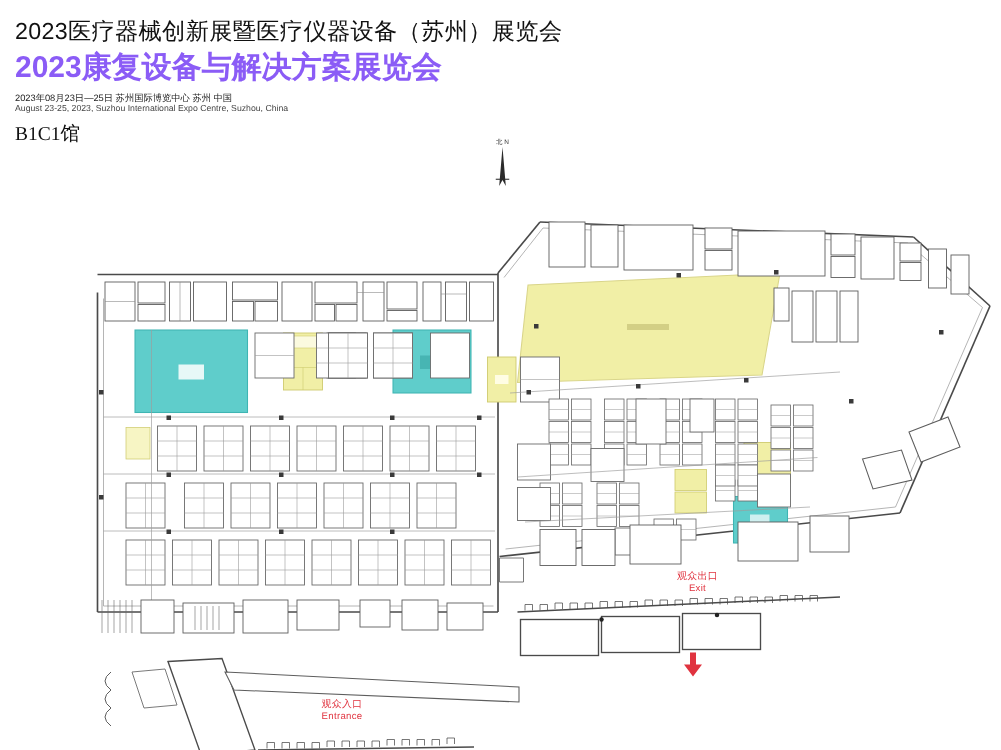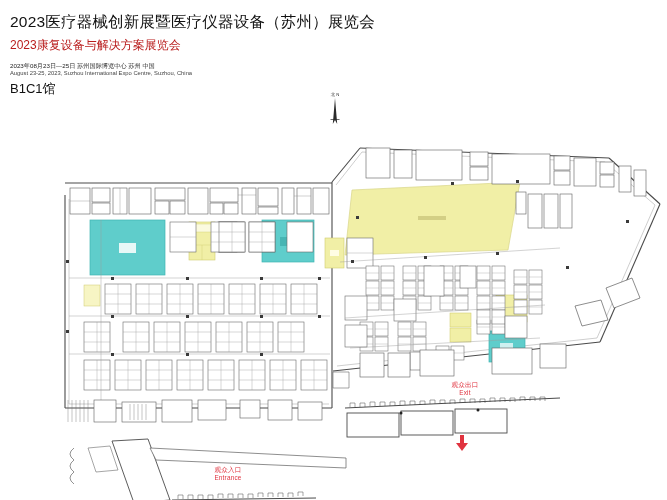--- a/index.html
+++ b/index.html
@@ -4,25 +4,25 @@
 <style>
   html,body{margin:0;padding:0;background:#ffffff;}
   body{width:667px;height:500px;overflow:hidden;
        font-family:"Liberation Sans","DejaVu Sans",sans-serif;color:#111;}
   #root{position:relative;width:667px;height:500px;margin-top:10px;}
 
   
   .hdr{position:absolute;left:10px;top:2px;width:520px;}
   .t-cn1{font-size:15.5px;line-height:19px;letter-spacing:.2px;color:#111;white-space:nowrap;}
   .t-en1{font-size:9.5px;line-height:13px;color:#3a3a3a;letter-spacing:.3px;margin-top:1px;}
-  .t-cn2{font-size:12px;line-height:19px;color:#b91c1c;margin-top:5px;white-space:nowrap;}
+  .t-cn2{font-size:20px;line-height:19px;color:#8b5cf6;margin-top:5px;white-space:nowrap;font-weight:bold;}
   .t-en2{font-size:9.5px;line-height:13px;color:#3a3a3a;letter-spacing:.3px;margin-top:1px;}
   .t-date-cn{font-size:6.2px;line-height:8px;color:#222;margin-top:7px;}
   .t-date-en{font-size:5.8px;line-height:7.5px;color:#444;}
-  .t-hall{font-size:13px;line-height:16px;color:#111;margin-top:3px;font-weight:400;}
+  .t-hall{font-size:13px;line-height:16px;color:#111;margin-top:3px;font-weight:400;font-family:Liberation Serif, serif;}
 
   
   .compass{position:absolute;left:324px;top:82px;width:22px;height:40px;}
   .compass .lbl{font-size:4.3px;text-align:center;color:#333;line-height:5px;}
   .compass svg{display:block;margin:1px auto 0;}
 
   
   #plan{position:absolute;left:0;top:60px;width:667px;height:440px;}
 
   

